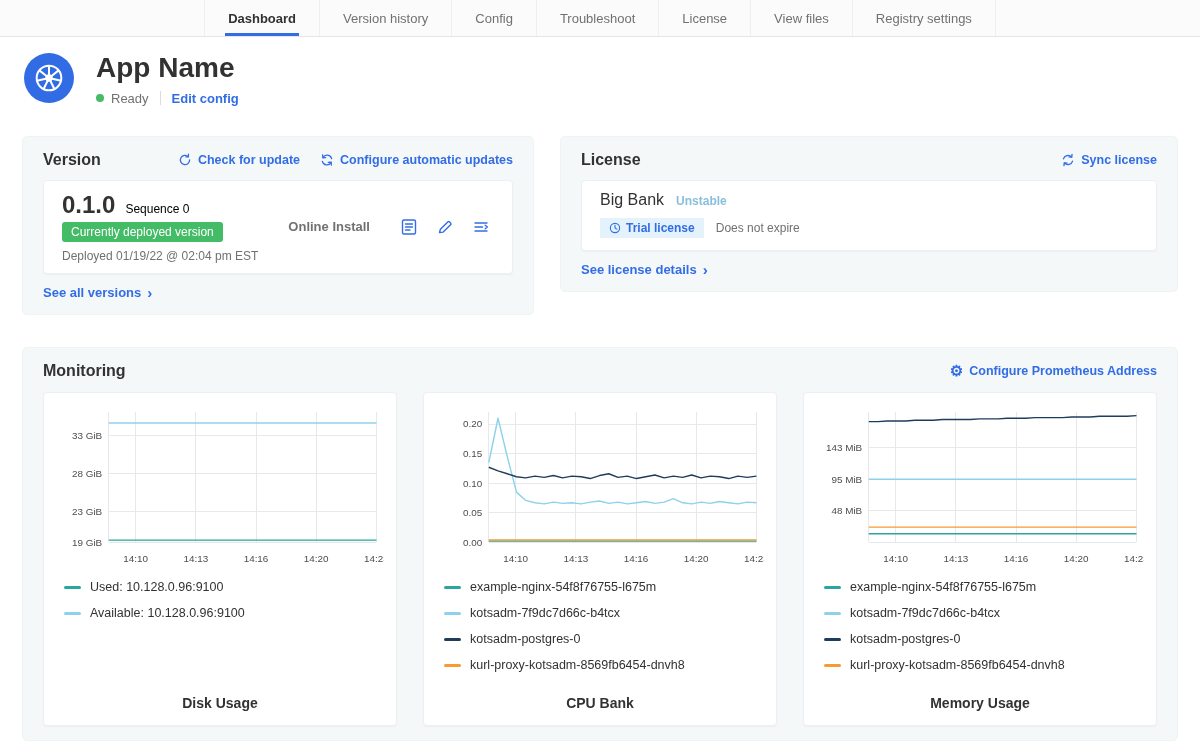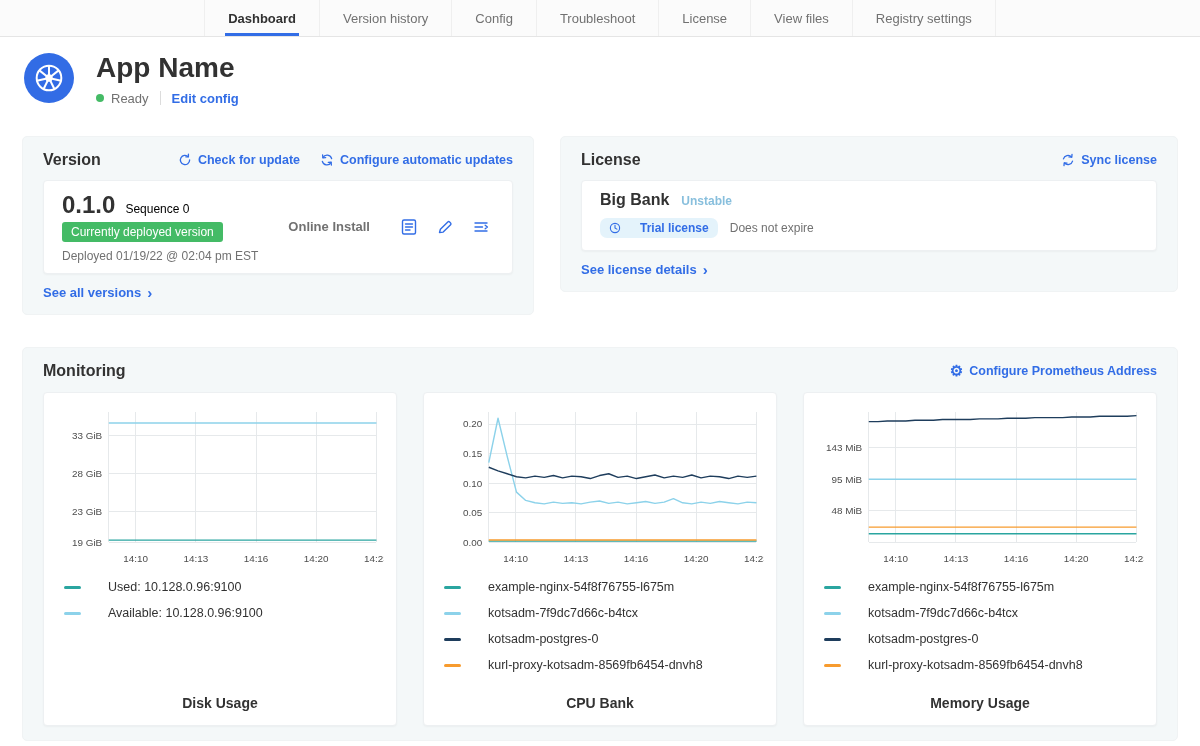--- a/index.html
+++ b/index.html
@@ -75,44 +75,44 @@
   }
   .deployed-text { margin-top:7px; font-size:12px; color:#717171; }
   .install-type { flex:1; text-align:center; font-size:13px; font-weight:700; color:#717171; }
   .version-actions { display:flex; gap:18px; align-items:center; padding-right:4px; }
   .action-icon { color:var(--link-blue,#326de6); display:inline-flex; }
 
   
   .license-card { flex:1; }
   .license-inner { padding:10px 18px 12px; }
   .license-row1 { display:flex; align-items:baseline; gap:12px; }
-  .customer-name { font-size:16px; font-weight:700;text-align:center; }
+  .customer-name { font-size:16px; font-weight:400;text-align:center; }
   .channel-label { font-size:12px; font-weight:700; color:var(--channel-blue,#88bfdd); }
   .license-row2 { display:flex; align-items:center; gap:12px; margin-top:9px; }
   .trial-badge {
-    display:inline-flex; align-items:center; gap:19px;
+    display:inline-flex; align-items:center; gap:5px;
     background:var(--trial-badge-bg,#e4f3fb); color:var(--link-blue,#326de6);
-    font-size:12px; font-weight:700; padding:3px 9px; border-radius:7px;
+    font-size:12px; font-weight:700; padding:3px 9px; border-radius:0;
   }
   .expiry-text { font-size:12px; color:#717171; }
 
   
   .monitoring-card { margin-top:32px; padding:14px 20px; }
   .gear-glyph { font-size:15px; line-height:1; }
   .charts-row { display:flex; gap:26px; margin-top:12px; height:334px; align-items:stretch; }
   .chart-card {
     flex:1; background:#fff; border:1px solid #edf0f2; border-radius:4px;
     box-shadow:0 1px 2px rgba(0,0,0,0.04);
     padding:8px 12px 14px; display:flex; flex-direction:column; min-width:0;
   }
   .chart-svg { width:100%; display:block; }
   .chart-svg text { font-size:10.5px; fill:#4d4d4d; font-family:"Liberation Sans",sans-serif; }
   .chart-svg line.grid { stroke:#e4e8ea; stroke-width:1; shape-rendering:crispEdges; }
   .legend { margin-top:6px; padding-left:8px; }
-  .legend-item { display:flex; align-items:center; gap:27px; margin-bottom:12px; font-size:12.5px; color:#323232; }
+  .legend-item { display:flex; align-items:center; gap:9px; margin-bottom:12px; font-size:12.5px; color:#323232; }
   .legend-swatch { width:17px; height:3px; border-radius:2px; flex:0 0 auto; }
   .chart-title { margin-top:auto; text-align:center; font-size:14px; font-weight:700; padding-top:6px; }
 </style>
 </head>
 <body>
 
 <nav class="top-nav">
   <div class="tab active">Dashboard</div>
   <div class="tab">Version history</div>
   <div class="tab">Config</div>

